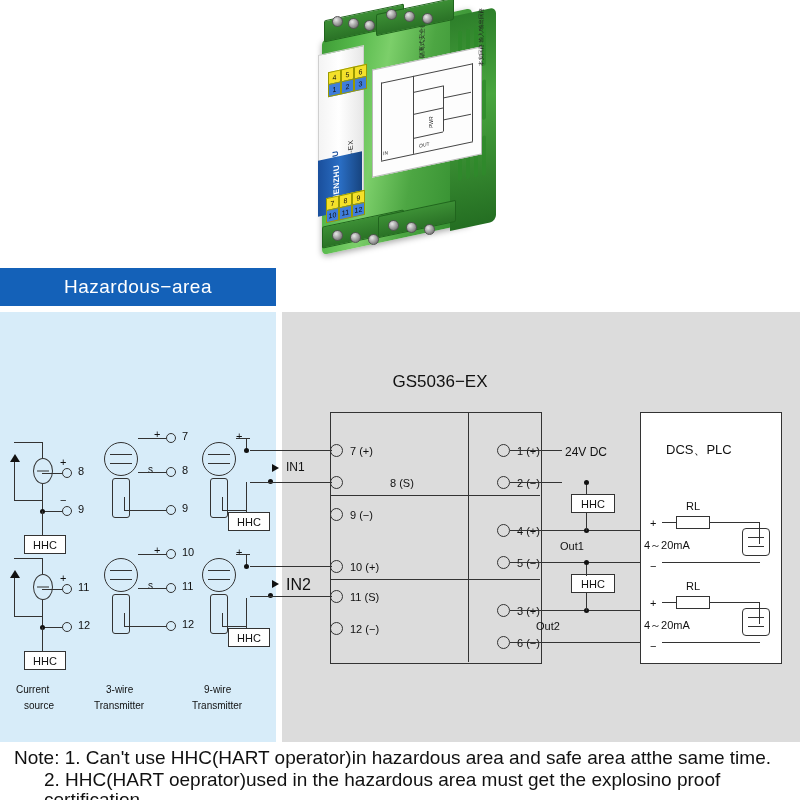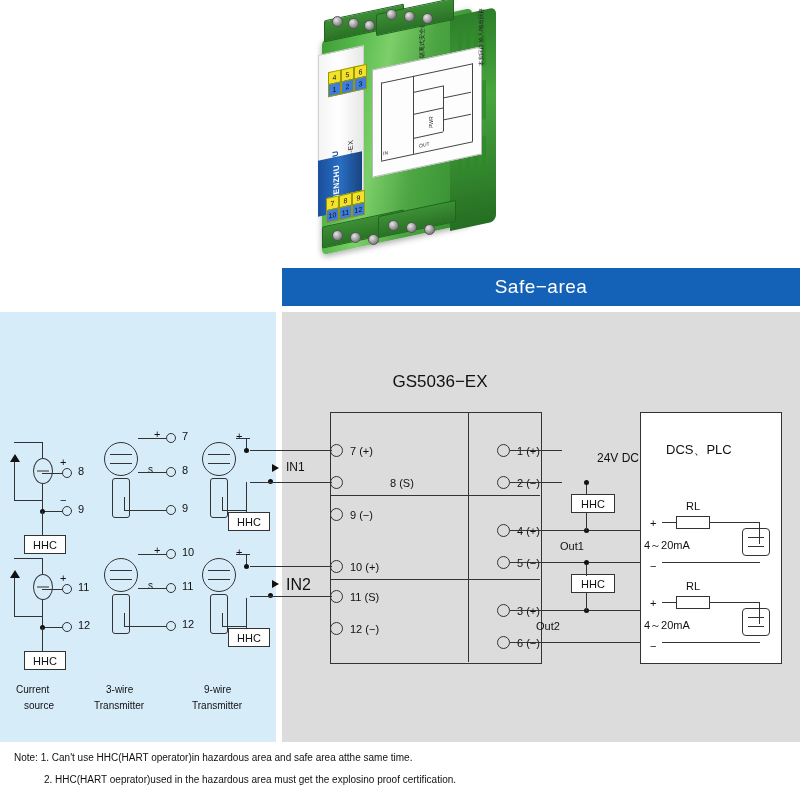--- a/index.html
+++ b/index.html
@@ -151,21 +151,21 @@
     font-size:11px;color:#111;display:flex;align-items:center;justify-content:center;
   }
   .lbl-sm{position:absolute;font-size:10px;color:#111;white-space:nowrap;}
   .title-mod{
     position:absolute;font-size:17px;color:#111;left:440px;top:60px;transform:translateX(-50%);
   }
 
   
   #note{
     position:absolute;left:0;top:744px;width:800px;height:56px;
-    font-size:10px;color:#111;line-height:20px;
+    font-size:19px;color:#111;line-height:20px;
   }
   #note .n1{position:absolute;left:14px;top:4px;}
   #note .n2{position:absolute;left:44px;top:26px;}
 </style>
 </head>
 <body>
 
 <div id="photo">
   <div class="dev-wrap">
 
@@ -249,21 +249,21 @@
     <div class="screw" style="left:50px;top:226px;"></div>
     <div class="screw" style="left:68px;top:228px;"></div>
     <div class="term" style="left:78px;top:202px;width:76px;height:20px;"></div>
     <div class="screw" style="left:88px;top:214px;"></div>
     <div class="screw" style="left:106px;top:216px;"></div>
     <div class="screw" style="left:124px;top:218px;"></div>
   </div>
 </div>
 
 <div id="hdr">
-  <div class="hdr-bar" id="hdr-safe">Safe−area</div>
+  <div class="hdr-bar" id="hdr-haz">Hazardous−area</div>
 </div>
 
 <div id="diag">
   <div id="haz-bg"></div>
   <div id="safe-bg"></div>
 
   <div class="title-mod">GS5036−EX</div>
 
   <div class="box" style="left:330px;top:100px;width:210px;height:250px;"></div>
 
@@ -306,21 +306,21 @@
   <div class="dot" style="left:268px;top:167px;"></div>
   <div class="dot" style="left:268px;top:281px;"></div>
 
   <div class="ln h" style="left:250px;top:138px;width:82px;"></div>
   <div class="ln h" style="left:250px;top:170px;width:82px;"></div>
   <div class="ln h" style="left:250px;top:254px;width:82px;"></div>
   <div class="ln h" style="left:250px;top:284px;width:82px;"></div>
 
   <div class="ln h" style="left:510px;top:138px;width:52px;"></div>
   <div class="ln h" style="left:510px;top:170px;width:52px;"></div>
-  <span class="txt" style="left:565px;top:139px;font-size:12px;margin-left:32px;">24V DC</span>
+  <span class="txt" style="left:565px;top:133px;font-size:12px;">24V DC</span>
 
   <div class="hhc" style="left:571px;top:182px;width:44px;height:19px;">HHC</div>
   <div class="hhc" style="left:571px;top:262px;width:44px;height:19px;">HHC</div>
 
   <div class="ln h" style="left:510px;top:218px;width:130px;"></div>
   <div class="ln h" style="left:510px;top:250px;width:130px;"></div>
   <div class="dot" style="left:584px;top:216px;"></div>
   <div class="ln v" style="left:586px;top:201px;height:18px;"></div>
   <div class="ln v" style="left:586px;top:171px;height:12px;"></div>
   <div class="dot" style="left:584px;top:168px;"></div>

